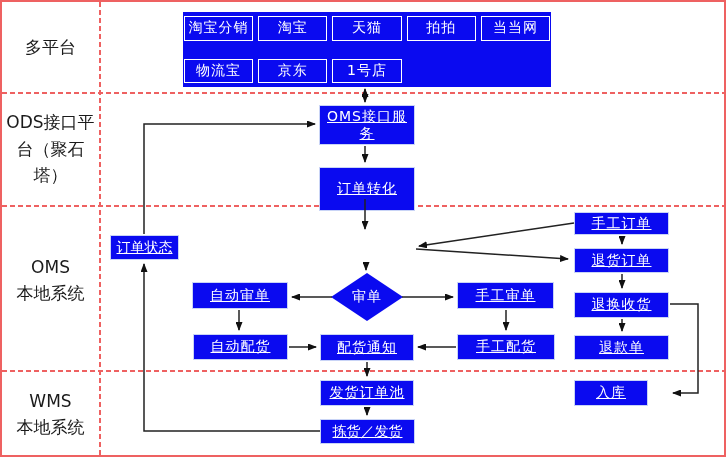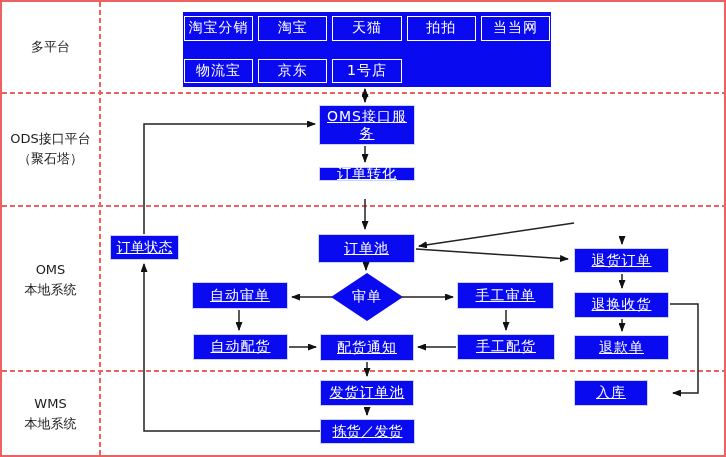--- a/index.html
+++ b/index.html
@@ -7,21 +7,21 @@
   #canvas{
     position:relative;width:726px;height:457px;box-sizing:border-box;
     background:#fff;border:2px solid var(--frame-red,#ee6161);overflow:hidden;
   }
   .hdiv{position:absolute;left:0;width:100%;height:2px;
     background:repeating-linear-gradient(90deg,var(--frame-red,#ee6161) 0 5px,transparent 5px 8px);}
   .vdiv{position:absolute;top:0;height:100%;width:2px;
     background:repeating-linear-gradient(180deg,var(--frame-red,#ee6161) 0 5px,transparent 5px 8px);}
   .lane-label{
     position:absolute;left:0;width:97px;display:flex;align-items:center;justify-content:center;
-    text-align:center;color:var(--lane-text,#1a1a1a);font-size:13px;line-height:1.55;
+    text-align:center;color:var(--lane-text,#1a1a1a);font-size:17px;line-height:1.55;
     white-space:pre-line;box-sizing:border-box;padding:0 4px;
   }
   .node{
     position:absolute;background:var(--node-blue,#0a0af0);color:#fff;
     border:1px solid var(--node-border,#c9d4f6);box-sizing:border-box;
     display:flex;align-items:center;justify-content:center;text-align:center;
     font-size:14px;line-height:1.25;letter-spacing:1px;text-decoration:underline;
   }
   .diamond{
     position:absolute;background:var(--node-blue,#0a0af0);color:#fff;
@@ -62,29 +62,29 @@
     <div class="platform-box">淘宝</div>
     <div class="platform-box">天猫</div>
     <div class="platform-box">拍拍</div>
     <div class="platform-box">当当网</div>
     <div class="platform-box">物流宝</div>
     <div class="platform-box">京东</div>
     <div class="platform-box">1号店</div>
   </div>
 
   <div class="node" style="left:317px;top:103px;width:96px;height:40px;">OMS接口服务</div>
-  <div class="node" style="left:317px;top:165px;width:96px;height:14px;">订单转化</div>
+  <div class="node" style="left:317px;top:165px;width:96px;height:44px;">订单转化</div>
   <div class="node" style="left:108px;top:233px;width:69px;height:25px;letter-spacing:0;">订单状态</div>
-  <div class="node" style="left:316px;top:232px;width:97px;height:29px;">订单池</div>
   <div class="diamond" style="left:329px;top:271px;width:72px;height:48px;">审单</div>
   <div class="node" style="left:190px;top:280px;width:96px;height:27px;">自动审单</div>
   <div class="node" style="left:191px;top:332px;width:95px;height:26px;">自动配货</div>
   <div class="node" style="left:455px;top:280px;width:97px;height:27px;">手工审单</div>
   <div class="node" style="left:455px;top:332px;width:98px;height:26px;">手工配货</div>
   <div class="node" style="left:318px;top:332px;width:94px;height:27px;">配货通知</div>
+  <div class="node" style="left:572px;top:210px;width:95px;height:23px;">手工订单</div>
   <div class="node" style="left:572px;top:246px;width:95px;height:25px;">退货订单</div>
   <div class="node" style="left:572px;top:290px;width:95px;height:26px;">退换收货</div>
   <div class="node" style="left:572px;top:333px;width:95px;height:25px;">退款单</div>
   <div class="node" style="left:572px;top:378px;width:74px;height:26px;">入库</div>
   <div class="node" style="left:318px;top:378px;width:94px;height:26px;">发货订单池</div>
   <div class="node" style="left:318px;top:417px;width:95px;height:25px;letter-spacing:0;">拣货／发货</div>
 
   <svg class="arrows" width="726" height="457" viewBox="0 0 726 457">
     <defs>
       <marker id="ah" markerWidth="9" markerHeight="7" refX="8" refY="3.5" orient="auto-start-reverse" markerUnits="userSpaceOnUse">

